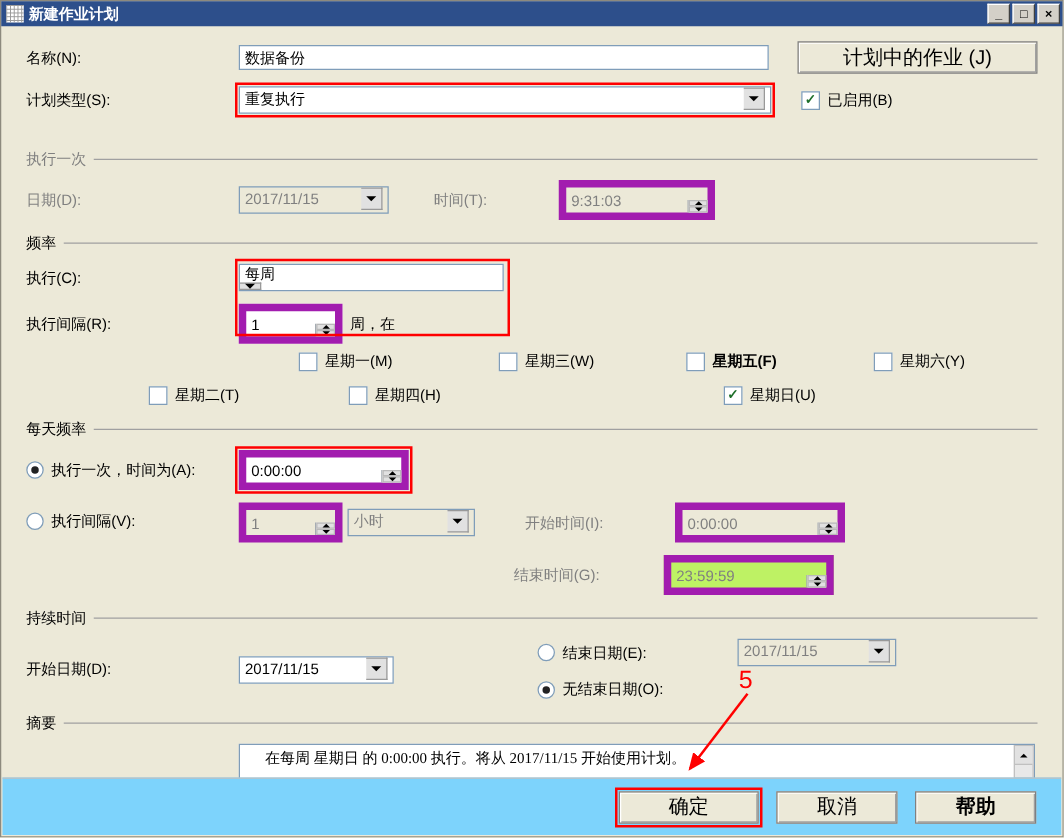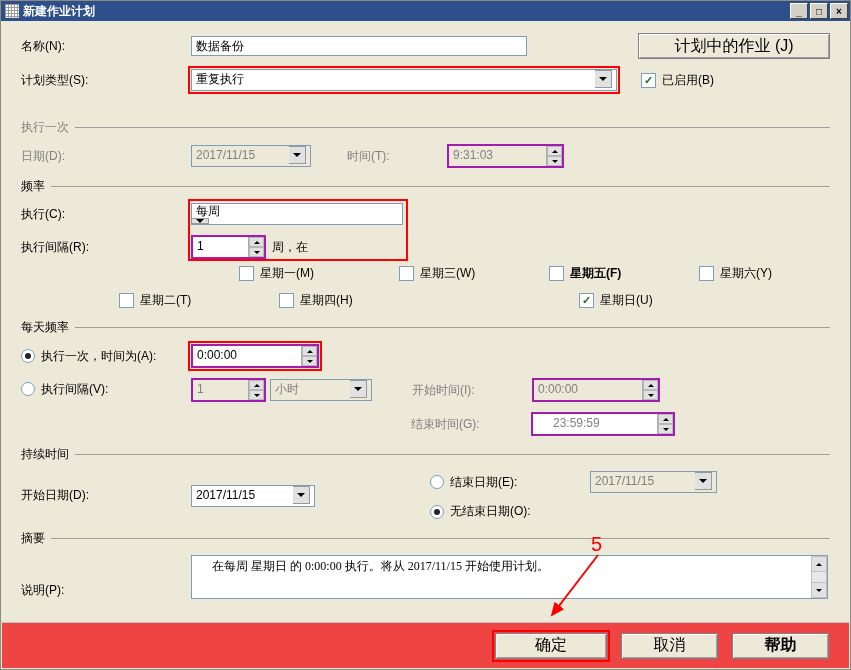--- a/index.html
+++ b/index.html
@@ -125,23 +125,24 @@
   .select-like input {
     border: none;
     height: 18px;
     padding: 0 4px;
     background: transparent;
     outline: none;
   }
 
   .spinner-like {
     display: inline-flex;
-    border: 2px solid #a21caf;
+    border: 6px solid #a21caf;
     height: 20px;
     background: #fff;
+    align-items: flex-end;
   }
   .spinner-like input {
     border: none;
     height: 18px;
     padding: 0 4px;
     outline: none;
     background: transparent;
   }
   .spin-btns {
     display: flex;
@@ -249,21 +250,21 @@
     border-radius: 50%;
     background: #222;
   }
 
   .footer-bar {
     position: absolute;
     left: 1px;
     right: 1px;
     bottom: 1px;
     height: 46px;
-    background: #ef4444;
+    background: #7dd3fc;
     border-top: 1px solid #c0c0c0;
     display: flex;
     align-items: center;
     justify-content: flex-end;
     padding-right: 20px;
     gap: 14px;
     box-sizing: border-box;
   }
 
   .annot-5 {
@@ -309,21 +310,21 @@
       <div class="win-btn">□</div>
       <div class="win-btn">×</div>
     </div>
   </div>
 
   <div class="client">
 
     <div class="row">
       <div class="label-col">名称(N):</div>
       <div class="field-col">
-        <input type="text" style="width: 336px;" value="数据备份">
+        <input type="text" style="width: 424px;" value="数据备份">
       </div>
       <div style="flex:1"></div>
       <div class="btn" style="width:190px;">计划中的作业 (J)</div>
     </div>
 
     <div class="row">
       <div class="label-col">计划类型(S):</div>
       <div class="field-col">
         <span class="hl-wrap">
           <div class="select-like" style="width:424px;">
@@ -511,21 +512,21 @@
             </div>
         </div>
       </div>
     </div>
 
     <div class="row">
       <div class="label-col"></div>
       <div class="field-col" style="width:180px;"></div>
       <div style="width:40px;"></div>
       <div style="width:120px; color:#808080;">结束时间(G):</div>
-      <div class="spinner-like" style="background:#ffffff;padding-left:16px;">
+      <div class="spinner-like" style="background:#bef264;">
         <input type="text" disabled="" style="width: 108px;" value="23:59:59">
         <div class="spin-btns">
           <div class="spin-up">
               <div class="aup"></div>
             </div>
           <div class="spin-down">
               <div class="adown"></div>
             </div>
         </div>
       </div>

